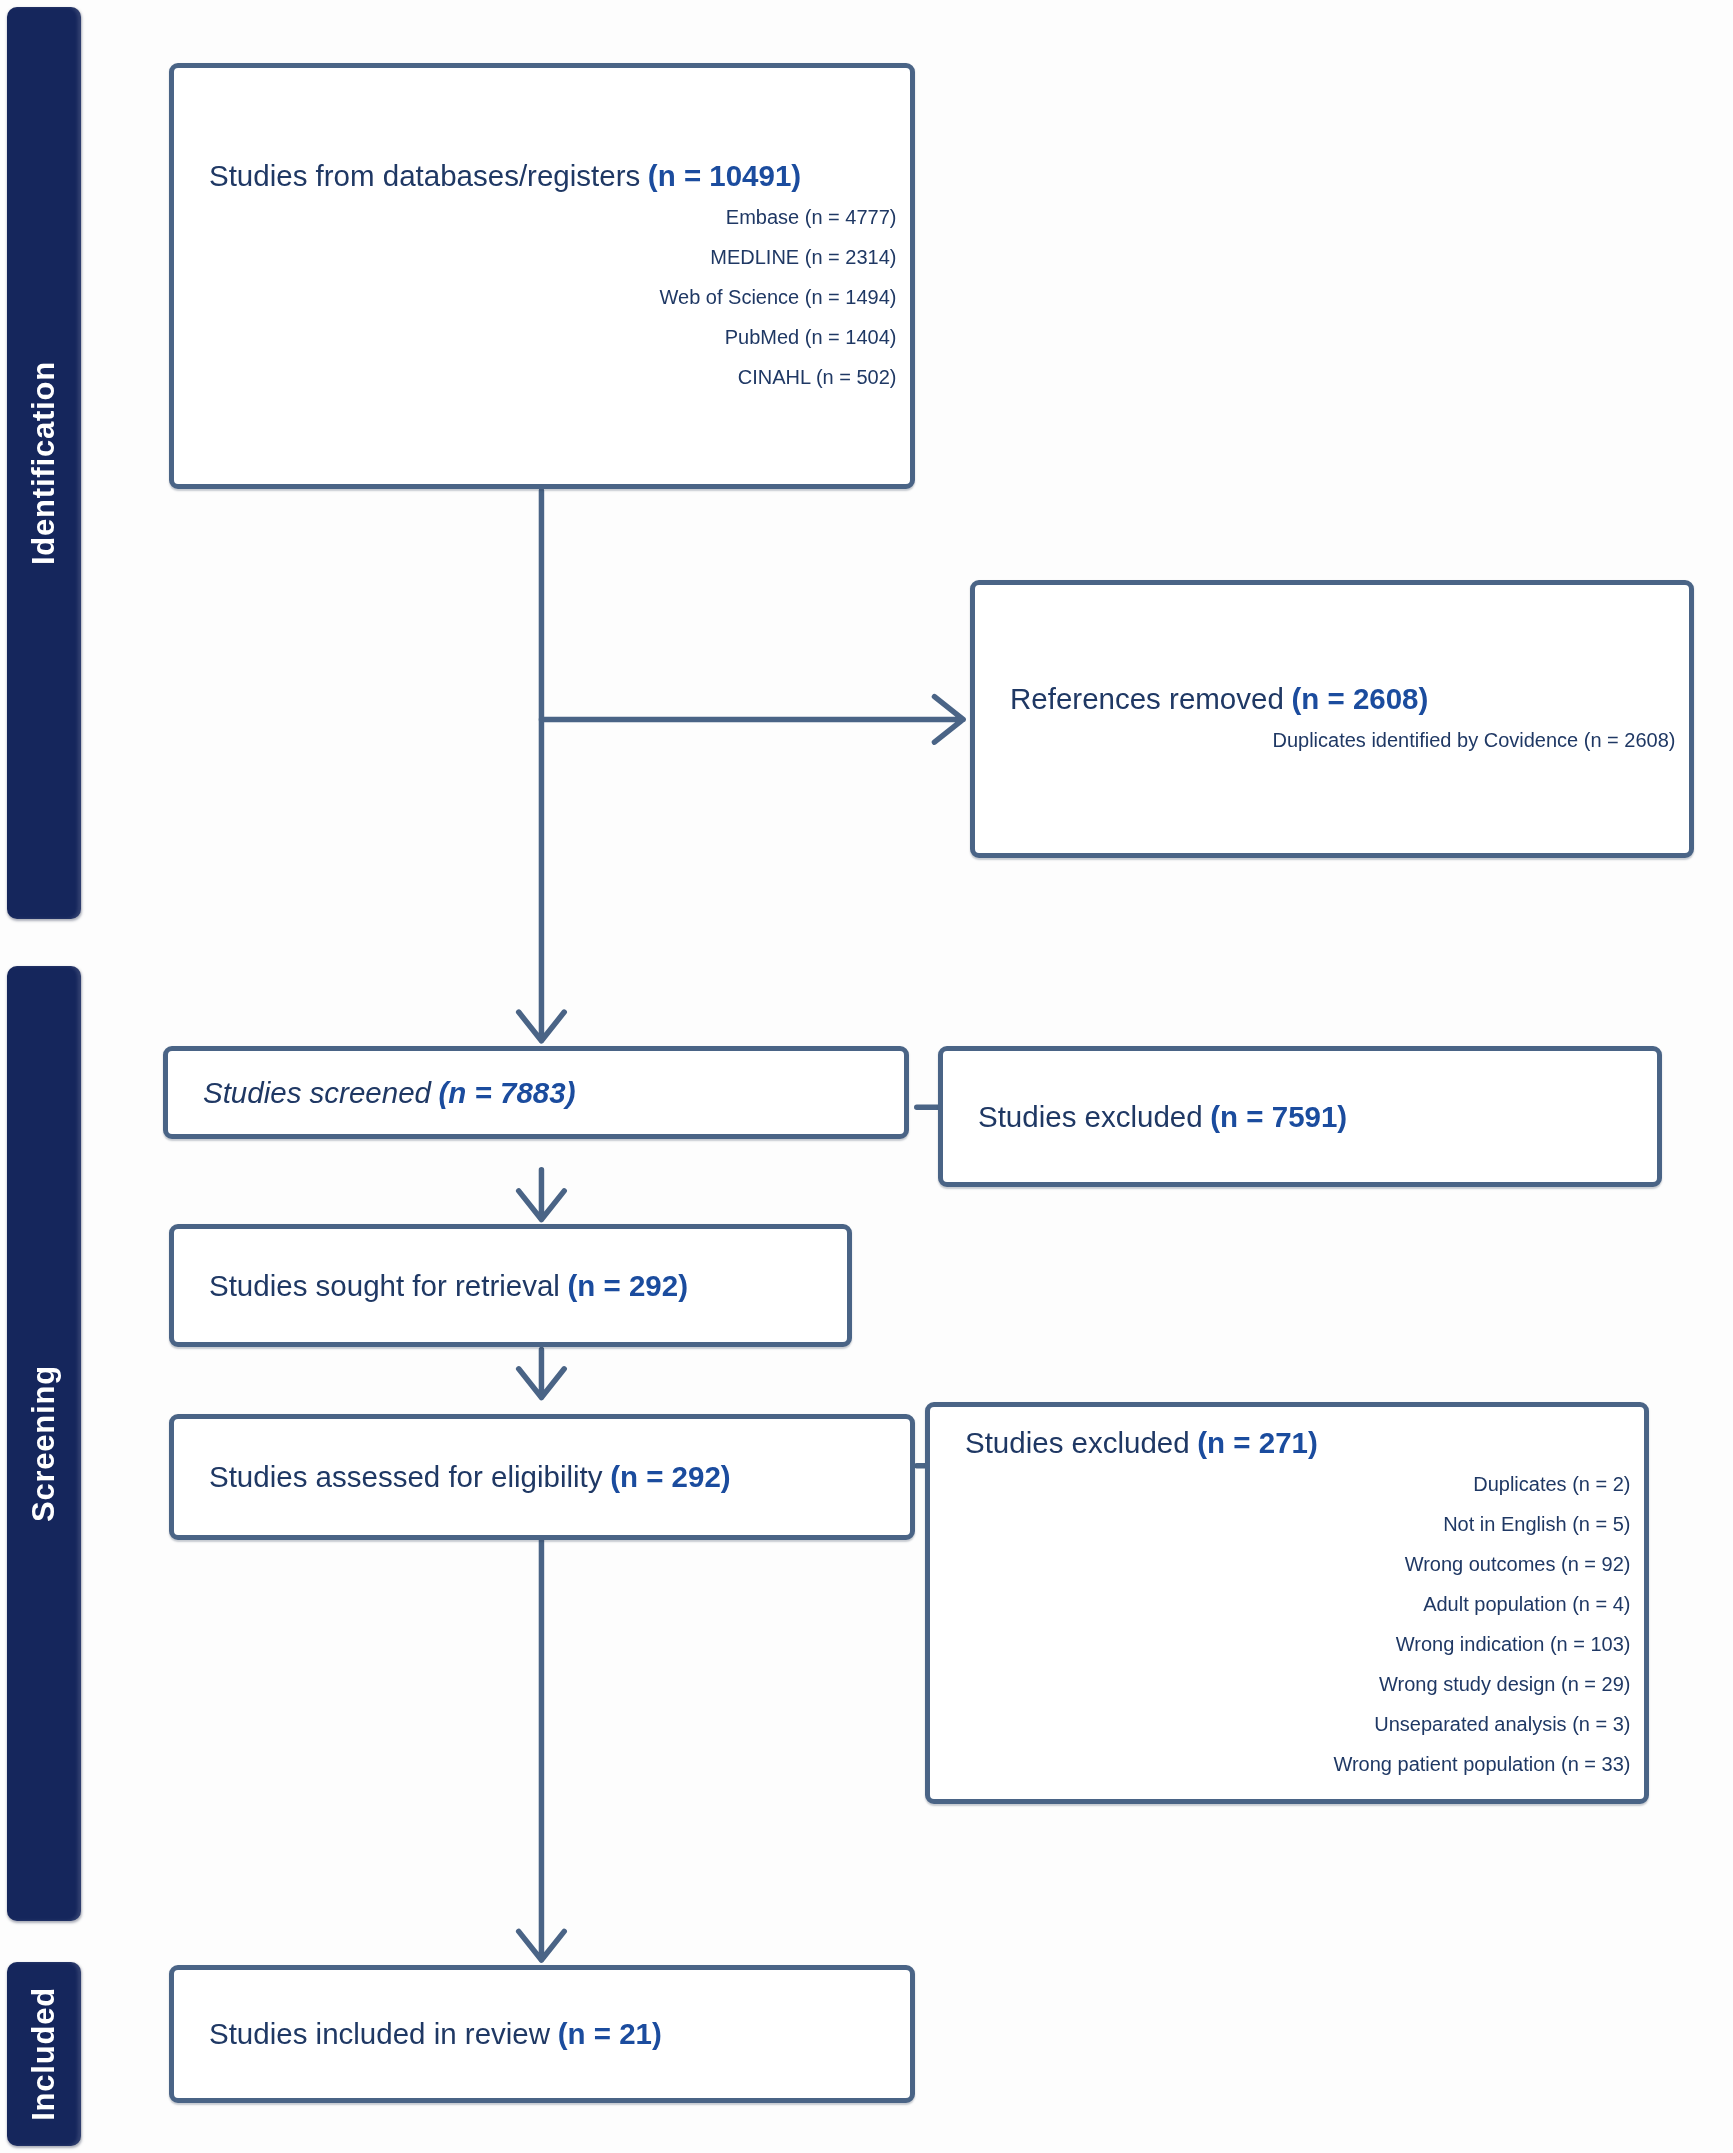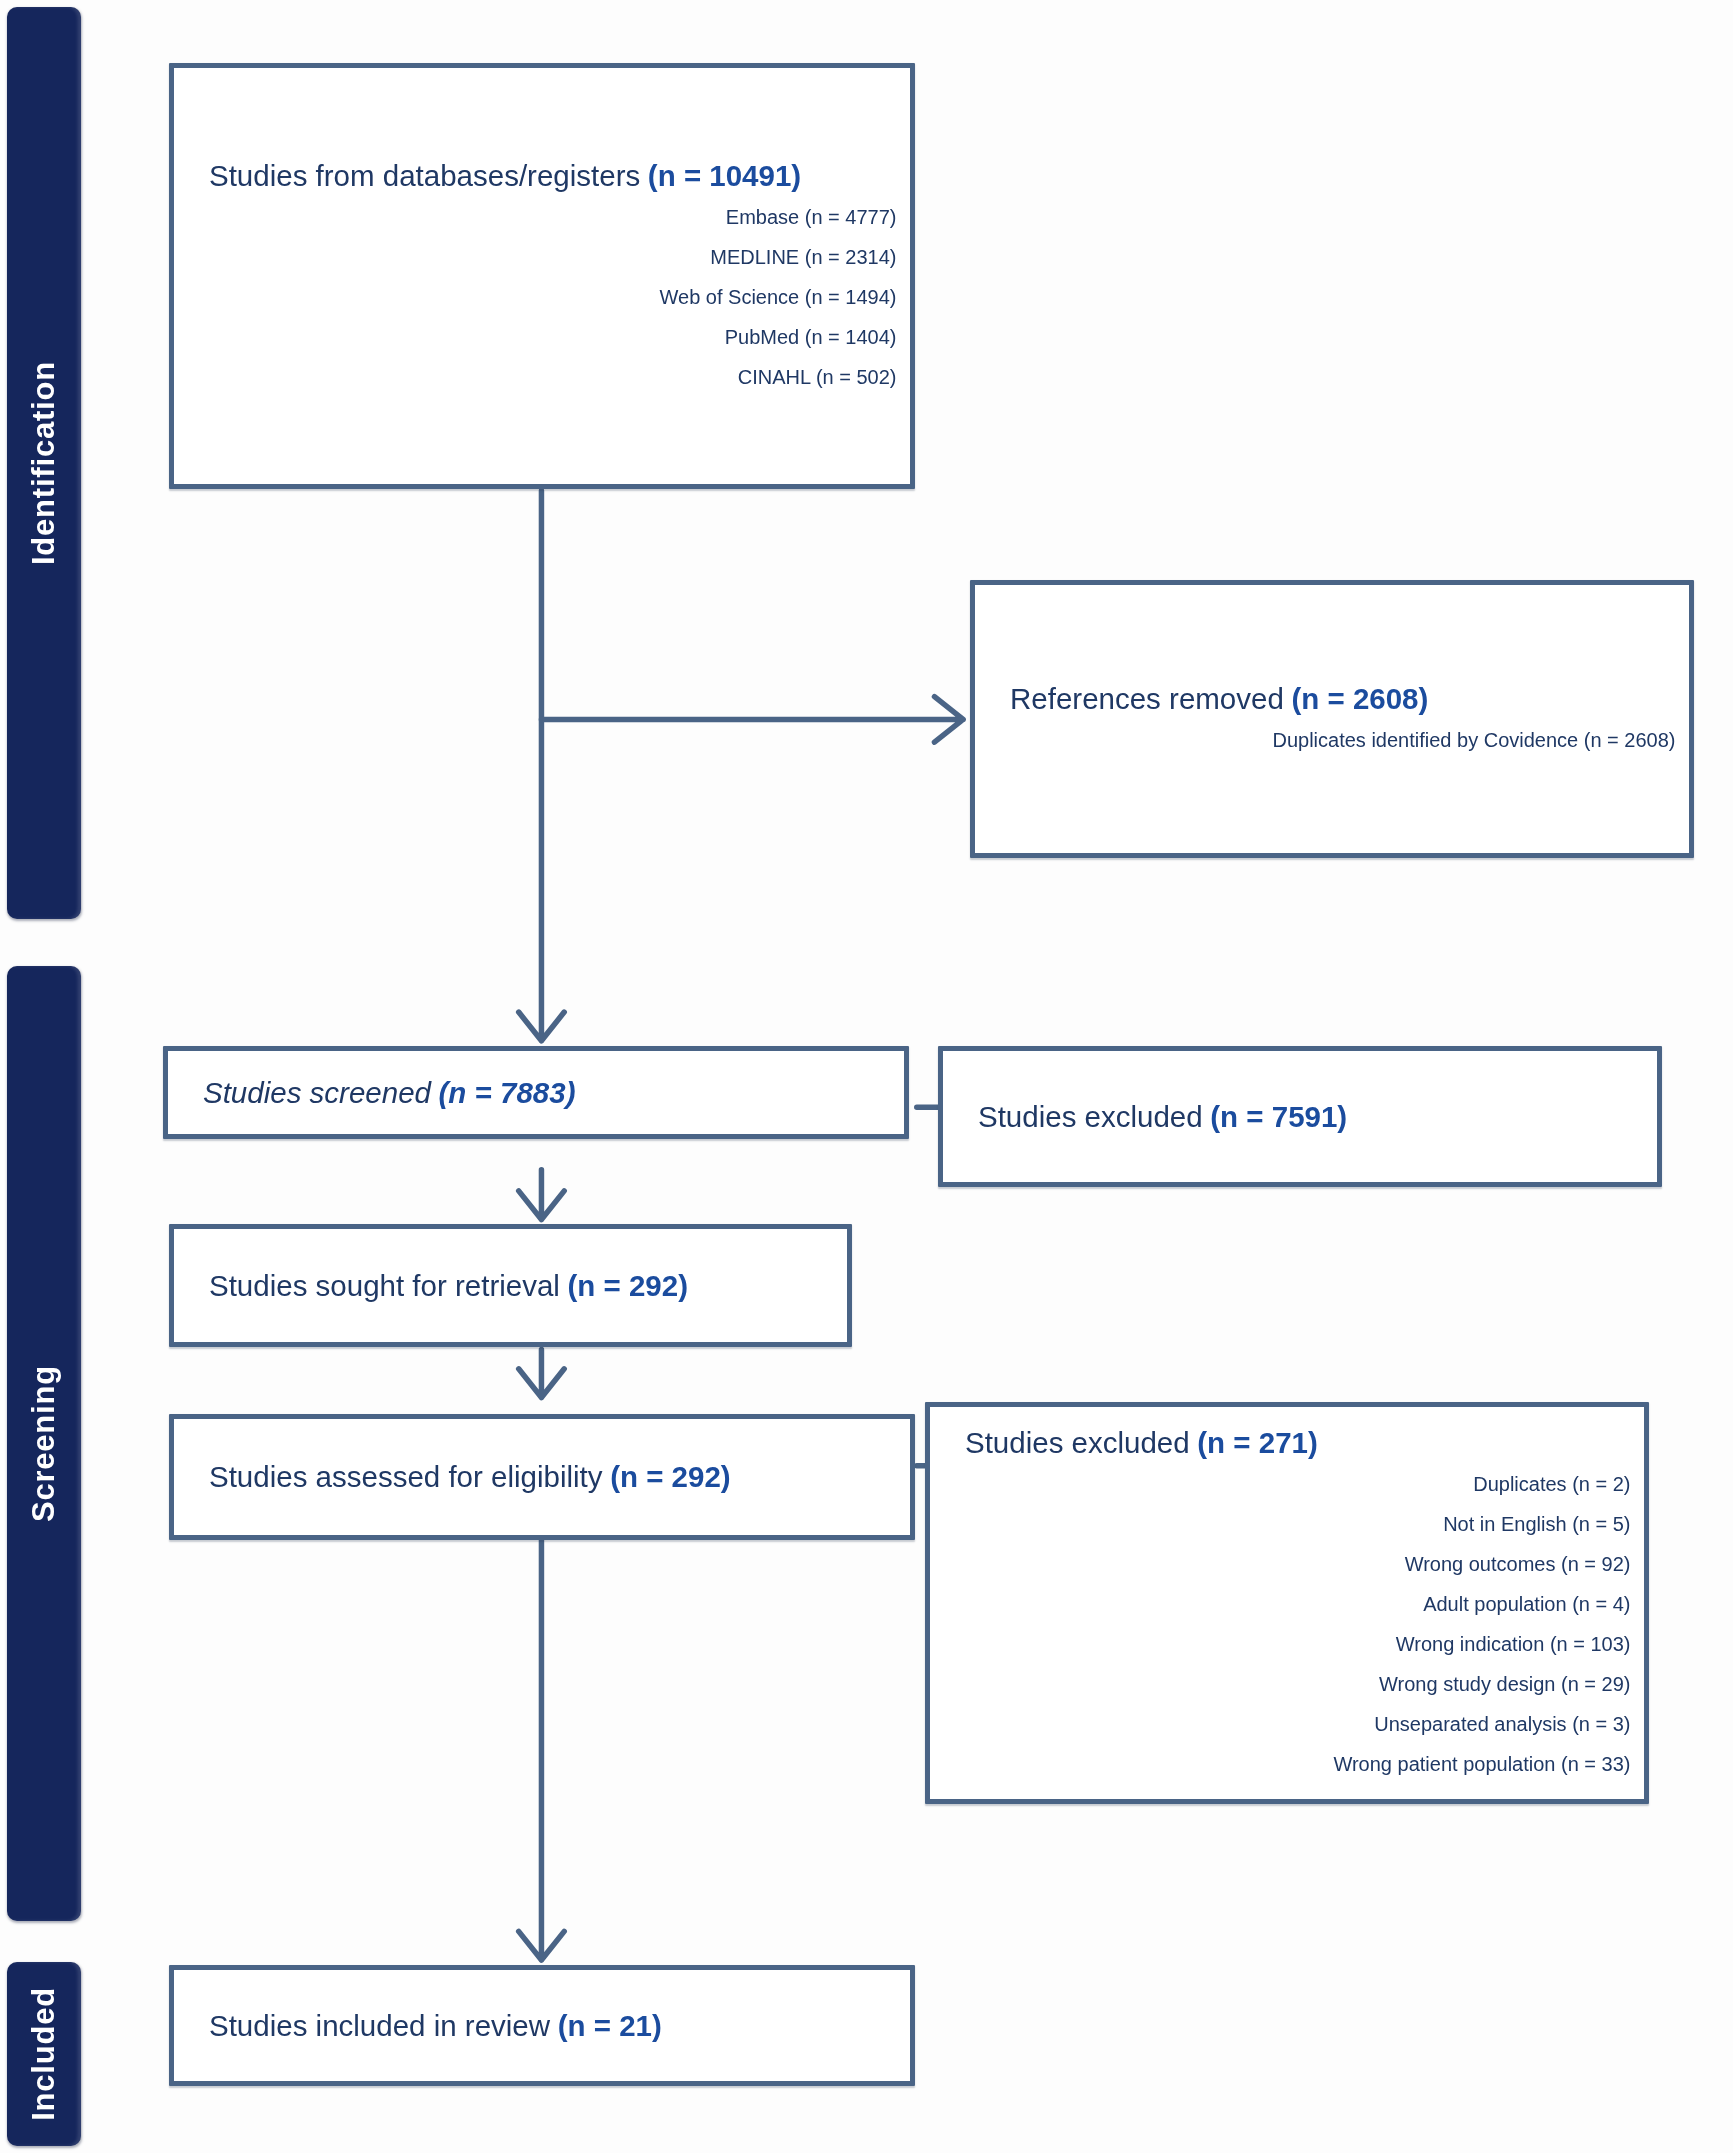--- a/index.html
+++ b/index.html
@@ -51,21 +51,21 @@
     color: var(--sidebar_text);
     font-size: 31px;
     font-weight: bold;
     letter-spacing: 0.8px;
     white-space: nowrap;
   }
   .box {
     position: absolute;
     background: #ffffff;
     border: 5px solid var(--border);
-    border-radius: 1px;
+    border-radius: 9px;
     display: flex;
     flex-direction: column;
     justify-content: center;
     padding-left: 35px;
     padding-right: 13.5px;
     box-shadow: 0 1.7px 1.7px rgba(40,55,80,0.25);
   }
   .box-title {
     font-size: 29.5px;
     line-height: 42px;
@@ -133,21 +133,21 @@
       <span>Studies sought for retrieval</span><span class="count">(n = 292)</span>
     </div>
   </div>
 
   <div class="box" style="left:169px; top:1402px; width:746px; height:126px;margin-top:12px;">
     <div class="box-title">
       <span>Studies assessed for eligibility</span><span class="count">(n = 292)</span>
     </div>
   </div>
 
-  <div class="box" style="left:169px; top:1965px; width:746px; height:121px;">
+  <div class="box" style="left:169px; top:1965px; width:746px; height:138px;">
     <div class="box-title">
       <span>Studies included in review</span><span class="count">(n = 21)</span>
     </div>
   </div>
 
   <div class="box" style="left:970px; top:580px; width:724px; height:278px;">
     <div class="box-title">
       <span>References removed</span><span class="count">(n = 2608)</span>
     </div>
     <div class="box-item">Duplicates identified by Covidence (n = 2608)</div>

